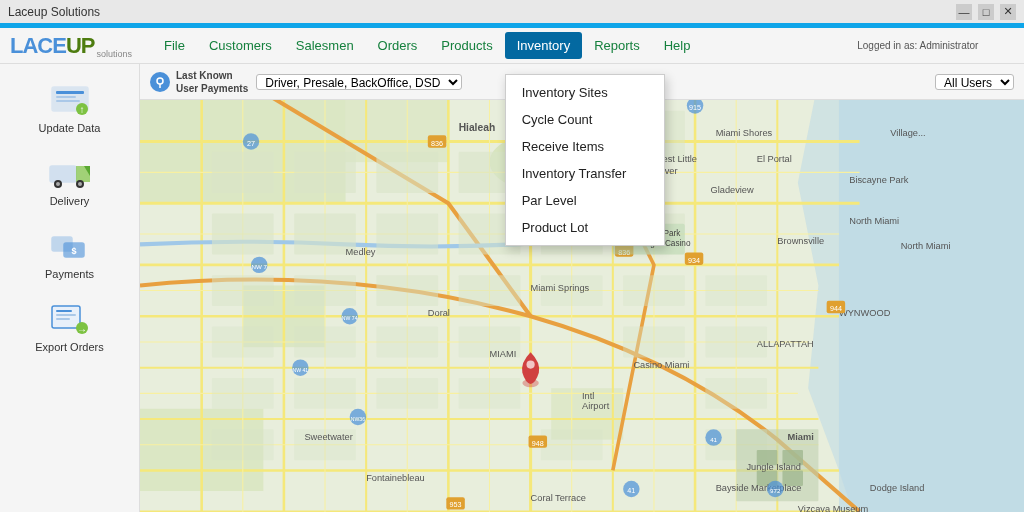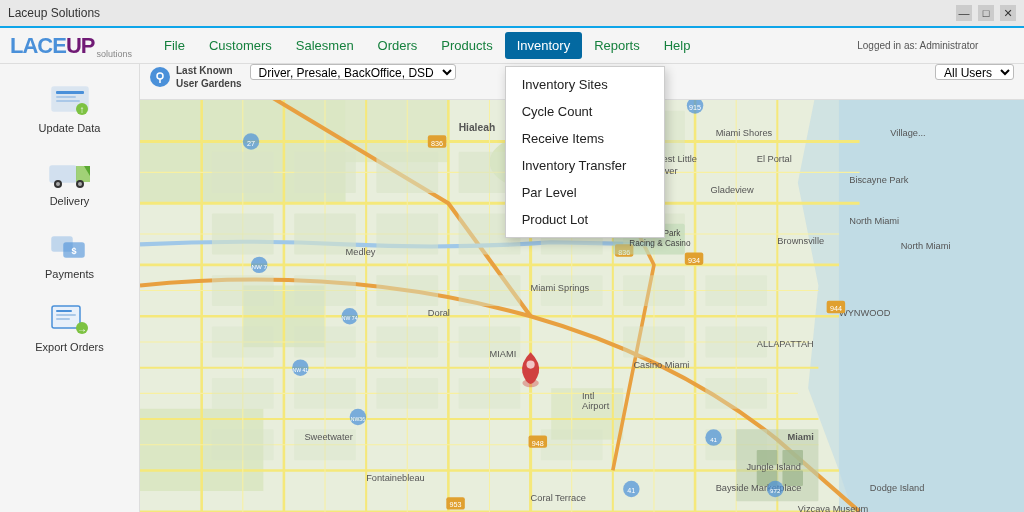--- a/index.html
+++ b/index.html
@@ -13,21 +13,21 @@
     }
 
     
     .title-bar {
       height: 28px;
       background: #e8e8e8;
       display: flex;
       align-items: center;
       justify-content: space-between;
       padding: 0 8px;
-      border-bottom: 2px solid #0ea5e9;
+      border-bottom: 5px solid #0ea5e9;
     }
     .title-bar-text {
       font-size: 12px;
       color: #333;
     }
     .title-bar-buttons {
       display: flex;
       gap: 6px;
     }
     .title-bar-btn {
@@ -60,21 +60,21 @@
     }
     .logo-lace {
       font-size: 22px;
       font-weight: 900;
       color: #4a90d9;
       letter-spacing: -1px;
     }
     .logo-up {
       font-size: 22px;
       font-weight: 900;
-      color: #701a75;
+      color: #4d7c0f;
       letter-spacing: -1px;
     }
     .logo-solutions {
       font-size: 9px;
       color: #888;
       margin-left: 2px;
       margin-top: 10px;
       align-self: flex-end;
     }
     .menu-item {
@@ -149,21 +149,21 @@
       flex: 1;
       position: relative;
       overflow: hidden;
     }
 
     
     .map-toolbar {
       height: 36px;
       background: #f5f5f5;
       display: flex;
-      align-items: flex-start;
+      align-items: center;
       padding: 0 10px;
       gap: 8px;
       border-bottom: 1px solid #ddd;
       z-index: 10;
       position: relative;
     }
     .location-badge {
       display: flex;
       align-items: center;
       gap: 6px;
@@ -197,21 +197,21 @@
     .map-container {
       position: relative;
       width: 100%;
       height: calc(100% - 36px);
       overflow: hidden;
     }
 
     
     .dropdown-menu {
       position: absolute;
-      top: 28px;
+      top: 36px;
       left: 0;
       background: white;
       border: 1px solid #ccc;
       box-shadow: 2px 4px 10px rgba(0,0,0,0.2);
       z-index: 1000;
       min-width: 160px;
       padding: 4px 0;
     }
     .dropdown-item {
       padding: 6px 16px;
@@ -344,21 +344,21 @@
     <div class="map-toolbar">
       <div class="location-badge">
         <div class="location-icon-circle">
           <svg width="12" height="12" viewBox="0 0 12 12">
             <circle cx="6" cy="5" r="3" fill="none" stroke="white" stroke-width="1.5"></circle>
             <line x1="6" y1="8" x2="6" y2="12" stroke="white" stroke-width="1.5"></line>
           </svg>
         </div>
         <div style="font-size:10px;line-height:1.3;">
           <div style="font-weight:bold;">Last Known</div>
-          <div style="font-weight:bold;">User Gardens</div>
+          <div style="font-weight:bold;">User Payments</div>
         </div>
       </div>
       <select class="toolbar-select">
         <option>Driver, Presale, BackOffice, DSD</option>
       </select>
       <div class="toolbar-spacer"></div>
       <select class="toolbar-select">
         <option>All Users</option>
       </select>
     </div>

